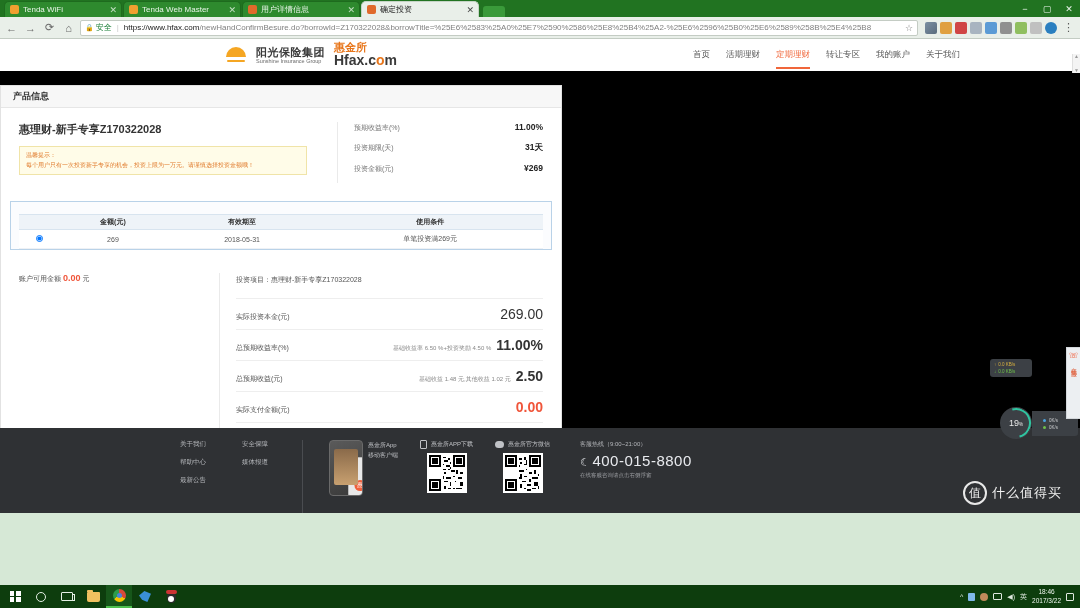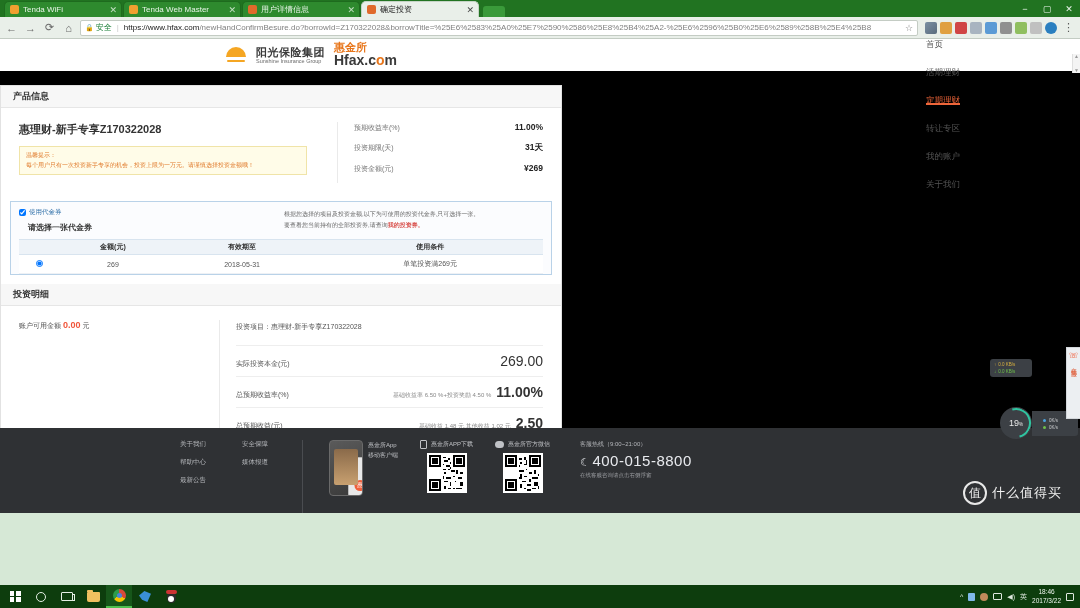--- a/index.html
+++ b/index.html
@@ -92,21 +92,21 @@
   }
   .sun:after {
     content: ""; position: absolute; left: 2px; top: 16px; width: 18px; height: 2px;
     background: #f5a623; border-radius: 1px;
   }
   .brand-cn { font-size: 11px; font-weight: bold; color: #3a3a3a; line-height: 1.1; letter-spacing: .5px; }
   .brand-en { font-size: 5.5px; color: #6a6a6a; line-height: 1.2; }
   .hfax-cn { font-size: 11px; font-weight: bold; color: #e8761b; line-height: 1.1; }
   .hfax-en { font-size: 14px; font-weight: bold; color: #3a3a3a; line-height: 1.1; }
   .hfax-en .o { color: #e8761b; }
-  .mainnav { margin-left: auto; display: flex; gap: 16px; align-items: flex-start; height: 32px; flex-direction: column; }
+  .mainnav { margin-left: auto; display: flex; gap: 16px; align-items: flex-start; height: 32px; }
   .navitem {
     font-size: 8.5px; color: #555; position: relative; height: 32px;
     display: flex; align-items: center;
   }
   .navitem.active { color: #f0663a; }
   .navitem.active:after {
     content: ""; position: absolute; bottom: 2px; left: 0; right: 0;
     height: 2px; background: #f0663a;
   }
 
@@ -432,33 +432,20 @@
             </div>
             <div class="prow">
               <span class="plabel">投资金额(元)</span>
               <span class="pval">¥269</span>
             </div>
           </div>
         </div>
 
         <div class="coupon-wrap">
           <div class="coupon-box">
-            <div class="coupon-top">
-              <div class="coupon-left">
-                <label class="cb-check">
-                  <input type="checkbox" checked="" style="">
-                  <span>使用代金券</span>
-                </label>
-                <div class="cb-sel">请选择一张代金券</div>
-              </div>
-              <div class="coupon-right">
-                <div>根据您选择的项目及投资金额,以下为可使用的投资代金券,只可选择一张。</div>
-                <div><span>要查看您当前持有的全部投资券,请查询</span><a href="#">我的投资券。</a></div>
-              </div>
-            </div>
             <div class="scroller">
                 <span>▲</span>
                 <span>▼</span>
               </div>
               <table class="ctable">
               <thead>
                 <tr>
                   <th class="radiocol"></th>
                   <th>金额(元)</th>
                   <th>有效期至</th>
@@ -471,21 +458,20 @@
                   <td>269</td>
                   <td>2018-05-31</td>
                   <td>单笔投资满269元</td>
                 </tr>
               </tbody>
 
             </table>
           </div>
         </div>
 
-        <div class="sec-head">投资明细</div>
         <div class="inv-body">
           <div class="inv-left">
             <span>账户可用金额</span>
             <span class="amt">0.00</span>
             <span>元</span>
           </div>
           <div class="inv-right">
             <div class="irow">
               <span class="ilab">投资项目：惠理财-新手专享Z170322028</span>
             </div>

